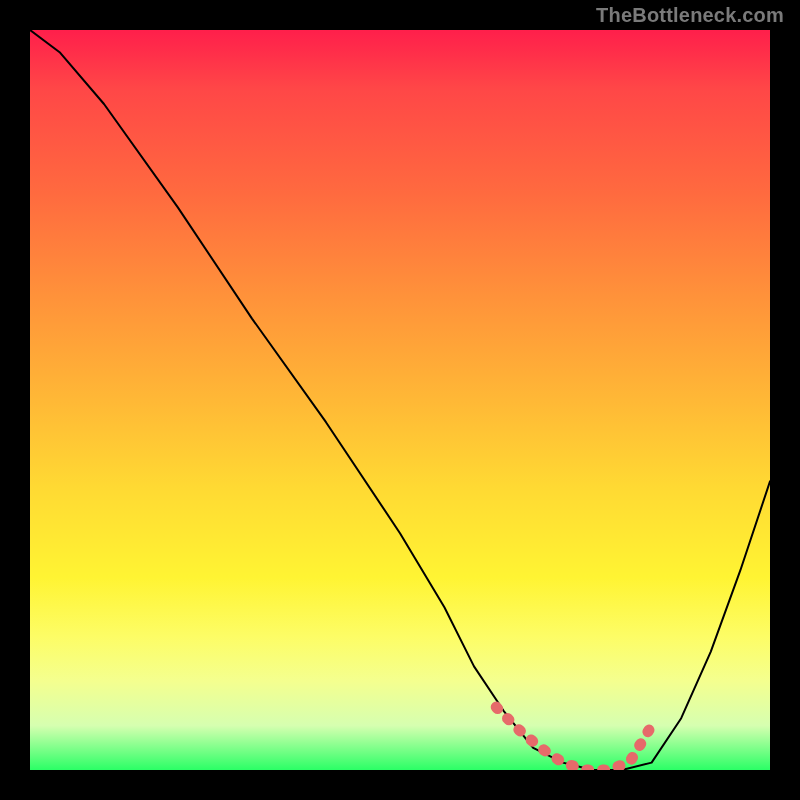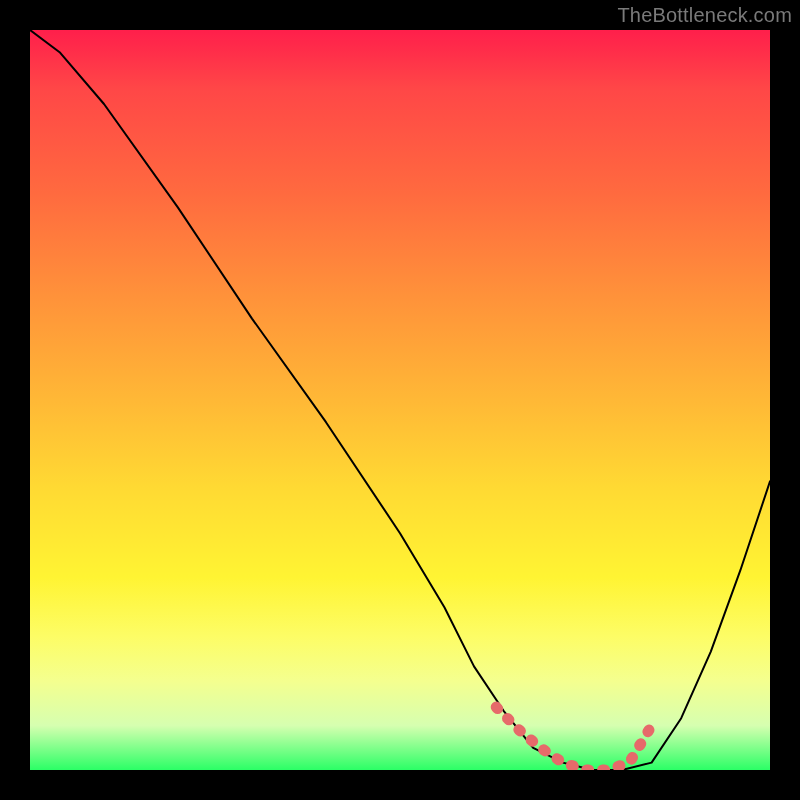--- a/index.html
+++ b/index.html
@@ -35,24 +35,24 @@
       #fff433 74%,
       #fdfd66 82%,
       #f4ff8f 88%,
       #d6ffb0 94%,
       #2bff66 100%
     );
   }
   .watermark {
     position: absolute;
     top: 4px;
-    right: 8px;
+    right: 16px;
     color: #7a7a7a;
     font-size: 20px;
-    font-weight: 400;
+    font-weight: 700;
     letter-spacing: 0.2px;
     user-select: none;
     margin-left: 32px;
   }
   svg.curve {
     position: absolute;
     top: 0; left: 0;
     width: 740px;
     height: 740px;
   }

